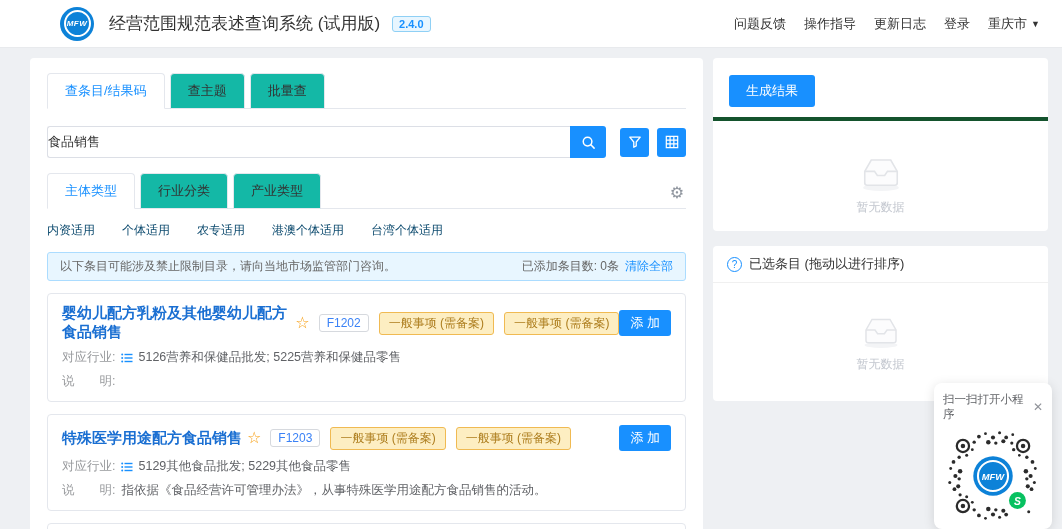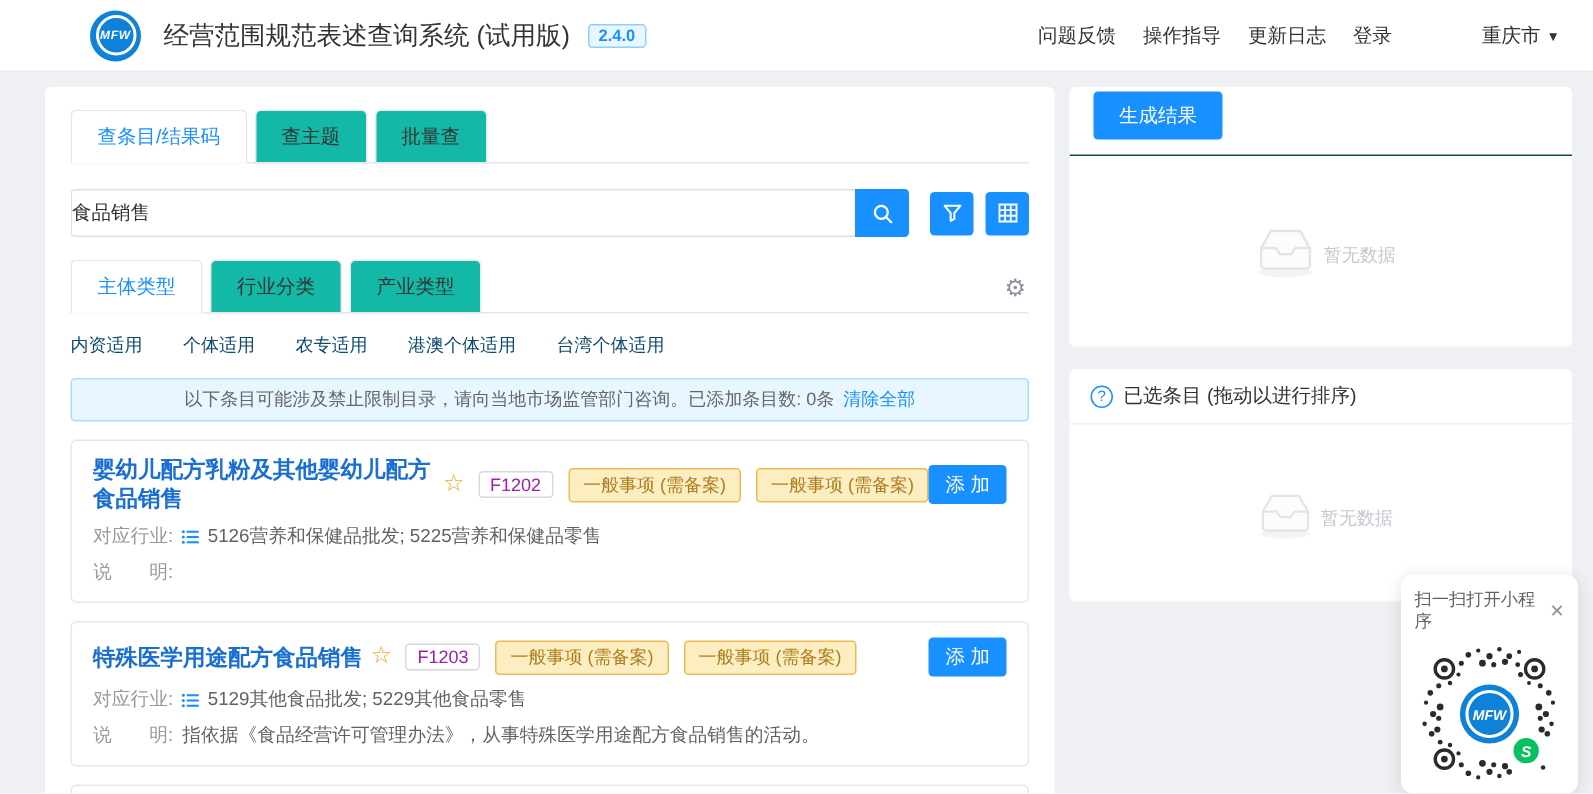--- a/index.html
+++ b/index.html
@@ -7,21 +7,21 @@
   body { background:#eef0f3; font-family:"Liberation Sans","DejaVu Sans",sans-serif; position:relative; color:#333; }
 
   
   .header { height:48px; background:#fff; border-bottom:1px solid #e8eaed; display:flex; align-items:center; padding:0 22px 0 60px; }
   .logo { width:34px; height:34px; border-radius:50%; background:#0d82d8; display:flex; align-items:center; justify-content:center; flex:none; }
   .logo-inner { width:27px; height:27px; border:2px solid #fff; border-radius:50%; display:flex; align-items:center; justify-content:center; color:#fff; font-size:8px; font-weight:bold; font-style:italic; letter-spacing:.5px; }
   .app-title { margin-left:15px; font-size:17px; color:#333; }
   .version-badge { margin-left:12px; font-size:11px; font-weight:bold; color:#1890ff; background:#e8f6ff; border:1px solid #8fd0f5; border-radius:3px; padding:1px 6px; }
   .header-links { margin-left:auto; display:flex; align-items:center; gap:18px; font-size:13px; color:#333; }
   .header-link { cursor:pointer; }
-  .region { display:flex; align-items:center; gap:4px; cursor:pointer;margin-left:42px; }
+  .region { display:flex; align-items:center; gap:4px; cursor:pointer; }
   .caret { font-size:9px; color:#333; }
 
   
   .layout { display:flex; align-items:flex-start; gap:10px; padding:10px 14px 0 30px; }
   .left-panel { width:673px; height:527px; background:#fff; border-radius:4px; padding:15px 17px; overflow:hidden; }
   .right-col { width:335px; }
 
   
   .tabs { display:flex; border-bottom:1px solid #e4e7ed; }
   .tab { font-size:13px; padding:8px 17px; background:#14b8a6; border:1px solid #e4e7ed; border-bottom:1px solid #e4e7ed; margin-right:5px; margin-bottom:-1px; border-radius:4px 4px 0 0; color:#333; cursor:pointer; }
@@ -33,45 +33,45 @@
   .search-row { display:flex; align-items:center; margin-top:17px; }
   .search-input { flex:1; height:32px; border:1px solid #dcdfe6; border-right:none; border-radius:3px 0 0 3px; padding:0 0; font-size:13px; color:#333; outline:none; font-family:inherit; }
   .btn-blue { background:#1890ff; border:none; cursor:pointer; display:flex; align-items:center; justify-content:center; }
   .search-btn { width:36px; height:32px; border-radius:0 3px 3px 0; }
   .sq-btn { width:29px; height:29px; border-radius:3px; }
   .ml14 { margin-left:14px; } .ml8 { margin-left:8px; }
 
   
   .filters { display:flex; gap:27px; margin-top:13px; font-size:12px; color:#0c4a6e; }
   .filter-item { cursor:pointer; }
-  .notice { margin-top:13px; background:#e8f6ff; border:1px solid #abdcff; border-radius:3px; padding:5px 12px; font-size:12px; color:#666; display:flex; justify-content:center; align-items:center; }
+  .notice { margin-top:13px; background:#e8f6ff; border:1px solid #abdcff; border-radius:3px; padding:5px 12px; font-size:12px; color:#666; display:flex; justify-content:space-between; align-items:center; }
   .clear-link { color:#1890ff; margin-left:6px; cursor:pointer; }
 
   
   .card { margin-top:12px; border:1px solid #e4e7ed; border-radius:4px; padding:10px 14px 11px; }
   .card-head { display:flex; align-items:center; }
   .item-title { font-size:15px; font-weight:bold; color:#1a6fd2; cursor:pointer; }
   .star { margin-left:5px; font-size:16px; color:#f7a21b; cursor:pointer; line-height:1; }
-  .code-badge { margin-left:9px; font-size:12px; color:#a21caf; border:1px solid #d6d9de; border-radius:3px; padding:1px 7px; background:#fff;text-align:right; }
+  .code-badge { margin-left:9px; font-size:12px; color:#3b82f6; border:1px solid #d6d9de; border-radius:3px; padding:1px 7px; background:#fff;text-align:right; }
   .tag { margin-left:10px; font-size:12px; padding:2px 9px; border-radius:3px; white-space:nowrap; }
   .tag-warning { background:#fdeec2; border:1px solid #f0ba52; color:#ad7d1d; }
   .add-btn { margin-left:auto; background:#1890ff; color:#fff; font-size:13px; padding:4px 11px; border-radius:3px; border:none; cursor:pointer; white-space:nowrap; }
   .card-line { margin-top:7px; font-size:12.5px; color:#606266; display:flex; align-items:center; }
   .line-label { color:#97999c; margin-right:6px; flex:none; }
   .list-icon { margin-right:5px; flex:none; display:flex; }
 
   
   .rpanel { background:#fff; border-radius:4px; overflow:hidden; }
   .rpanel-1 { height:173px; }
   .rpanel-2 { height:155px; margin-top:15px; }
-  .gen-row { padding:3px 16px 10px; border-bottom:1px solid #14532d; }
+  .gen-row { padding:17px 16px 10px; border-bottom:4px solid #14532d; }
   .gen-btn { background:#1890ff; color:#fff; font-size:13px; padding:7px 17px; border-radius:3px; border:none; cursor:pointer; }
   .rpanel-head { display:flex; align-items:center; gap:7px; padding:9px 14px; border-bottom:1px solid #f0f0f0; font-size:13px; color:#333; }
   .q-icon { width:15px; height:15px; border:1px solid #1890ff; border-radius:50%; color:#1890ff; font-size:10px; display:flex; align-items:center; justify-content:center; flex:none; }
-  .empty-body { display:flex; flex-direction:row; align-items:center; justify-content:center; }
+  .empty-body { display:flex; flex-direction:column; align-items:center; justify-content:center; }
   .empty-1 { height:126px; } .empty-2 { height:119px; }
   .empty-text { font-size:12px; color:#c3c7cf; margin-top:6px; }
 
   
   .qr-popup { position:absolute; left:934px; top:383px; width:118px; height:146px; background:#fff; border-radius:8px; box-shadow:0 2px 12px rgba(0,0,0,.12); padding:9px 9px 0; }
   .qr-head { display:flex; align-items:center; justify-content:space-between; font-size:11.5px; color:#606266; }
   .qr-close { color:#909399; font-size:12px; cursor:pointer; margin-left:4px; }
   .qr-svg { display:block; margin:7px auto 0; }
 </style>
 </head>

